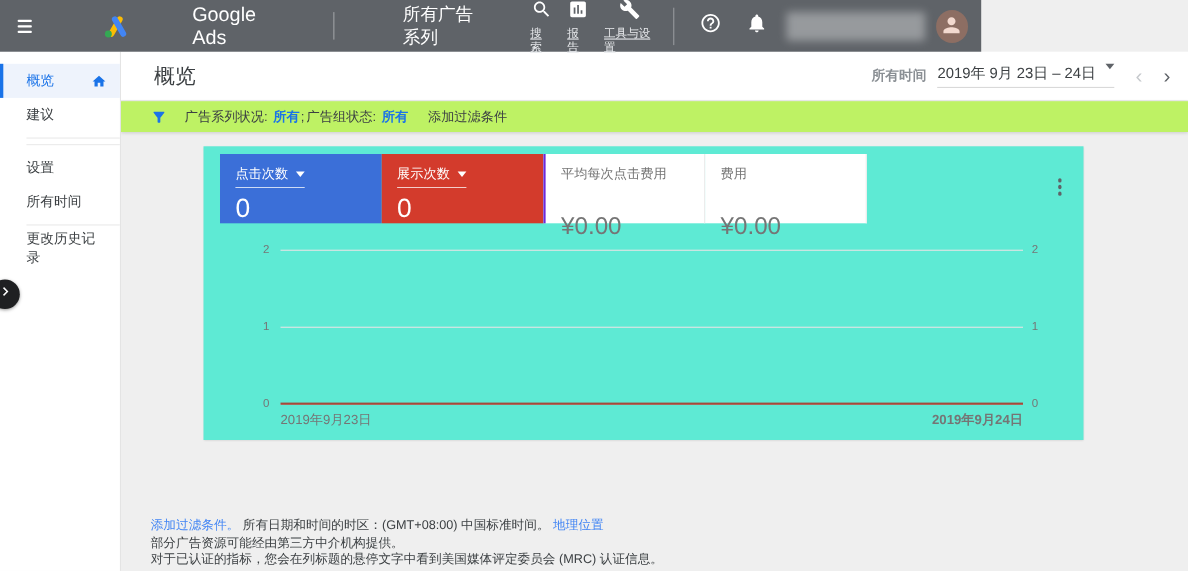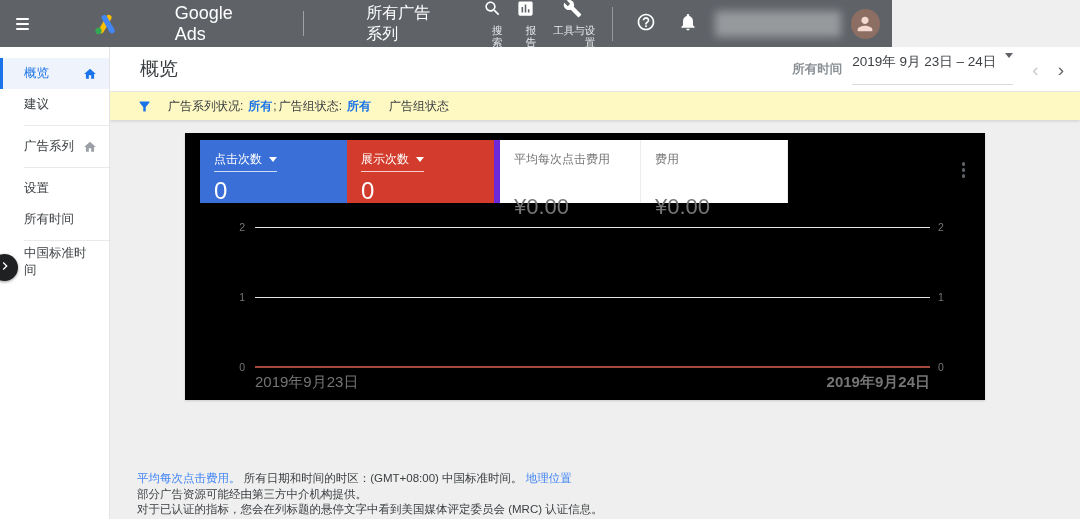--- a/index.html
+++ b/index.html
@@ -15,21 +15,21 @@
     background:#5f6368; display:flex; align-items:center; color:#fff; z-index:10;gap:48px; }
   .hamburger { margin-left:16px; width:18px; cursor:pointer; }
   .hamburger span { display:block; height:2px; background:#fff; margin:3px 0; border-radius:1px; }
   .logo { margin-left:15px; display:flex; align-items:center; }
   .brand { margin-left:9px; font-size:18px; color:#fff; }
   .tb-sep { width:1px; height:25px; background:rgba(255,255,255,.4); margin:0 14px 0 15px; }
   .section-title { font-size:16px; color:#fff; }
   .tb-right { margin-left:auto; display:flex; align-items:center; }
   .tb-action { display:flex; flex-direction:column; align-items:center;
     margin-right:13px; cursor:pointer; }
-  .tb-action .lbl { font-size:10.5px; color:#e8eaed; margin-top:2px; line-height:12px; text-align:right; }
+  .tb-action .lbl { font-size:10.5px; color:#e8eaed; margin-top:2px; line-height:12px; text-align:left;text-decoration:underline; }
   .tb-action.tools .lbl { width:46px; }
   .tb-vsep { width:1px; height:34px; background:rgba(255,255,255,.35); margin:0 12px 0 4px; }
   .tb-icon { margin:0 11px; cursor:pointer; display:flex; align-items:center; }
   .account-blur { width:128px; height:26px; margin:0 10px 0 6px; background:#a5a8ab;
     filter:blur(4px); opacity:.8; border-radius:2px; }
   .avatar { width:30px; height:30px; border-radius:50%; background:#8d6e63;
     margin-right:12px; display:flex; align-items:flex-end; justify-content:center;
     overflow:hidden; cursor:pointer; }
 
   
@@ -45,67 +45,67 @@
     border-radius:50%; background:#1f2022; box-shadow:0 1px 3px rgba(0,0,0,.4);
     display:flex; align-items:center; justify-content:center; cursor:pointer; }
 
   
   .page-header { position:absolute; left:110px; top:47px; width:970px; height:45px;
     background:#fff; border-bottom:1px solid #ececec; display:flex; align-items:center; }
   .ph-title { margin-left:30px; font-size:19px; color:#3c4043; }
   .ph-right { margin-left:auto; margin-right:16px; display:flex; align-items:center; }
   .scope-label { color:#8a8f94; font-size:12.5px; margin-right:10px;font-weight:bold; }
   .date-btn { display:flex; align-items:flex-start; color:#3c4043; font-size:13.5px;
-    border-bottom:1px solid #d9d9d9; padding-bottom:13px; cursor:pointer; }
+    border-bottom:1px solid #d9d9d9; padding-bottom:3px; cursor:pointer; }
   .caret-dark { width:0; height:0; border-left:4px solid transparent;
     border-right:4px solid transparent; border-top:5px solid #5f6368; margin-left:9px; }
   .nav-chev { font-size:19px; margin-left:19px; cursor:pointer; line-height:1; }
   .nav-chev.prev { color:#c6c9cd; }
   .nav-chev.next { color:#5f6368; }
 
   
   .filter-bar { position:absolute; left:110px; top:92px; width:970px; height:28px;
-    background:#fef9c3; display:flex; align-items:center; font-size:12px;
+    background:#bef264; display:flex; align-items:center; font-size:12px;
     box-shadow:0 1px 3px rgba(0,0,0,.14); z-index:4; }
   .funnel { margin-left:27px; display:flex; }
   .f-label { color:#3c4043; margin-left:16px; }
   .f-label.l2 { margin-left:2px; }
   .f-value { color:#1a73e8; font-weight:bold; margin:0 1px 0 5px; cursor:pointer; }
   .f-sep { color:#3c4043; }
   .add-filter { color:#3c4043; margin-left:17px; cursor:pointer; }
 
   
   .content { position:absolute; left:110px; top:120px; width:970px; height:399px; background:#efefef; }
   .panel { position:absolute; left:75px; top:13px; width:800px; height:267px;
-    background:#000000; box-shadow:0 1px 2px rgba(0,0,0,.15); }
+    background:#5eead4; box-shadow:0 1px 2px rgba(0,0,0,.15); }
 
   .tiles { position:absolute; left:15px; top:7px; display:flex; }
   .tile { width:147px; height:63px; padding:9px 10px 0 14px; cursor:pointer; }
   .tile.blue { background:#3b6fd8; color:#fff; }
   .tile.red  { background:#d33b2c; color:#fff; }
   .tile.white { background:#fff; border-right:1px solid #ececec; }
-  .tile.white.first { border-left:6px solid #6d28d9; }
+  .tile.white.first { border-left:2px solid #6d28d9; }
   .tile-label-row { display:inline-flex; align-items:center; font-size:12px;
     border-bottom:1px solid rgba(255,255,255,.75); padding-bottom:3px; }
   .tile.white .tile-label-row { border-bottom:none; color:#757575; padding-bottom:0; }
   .caret-white { width:0; height:0; border-left:4px solid transparent;
     border-right:4px solid transparent; border-top:5px solid #fff; margin-left:7px; }
   .tile-value { font-size:24px; margin-top:5px; }
   .tile.white .tile-value { color:#757575; font-size:22px; margin-top:26px; }
 
   .dots { position:absolute; right:17px; top:26px; display:flex; flex-direction:column;
     gap:2.5px; cursor:pointer; padding:3px; }
   .dots i { width:3.5px; height:3.5px; border-radius:50%; background:#5f6368; }
 
   .gridline { position:absolute; left:70px; width:675px; height:1px; background:#e4e4e4; }
   .dataline { position:absolute; left:70px; width:675px; height:2px; background:#a34a3a; }
   .ytick { position:absolute; width:26px; font-size:10.5px; color:#757575; }
   .ytick.left { left:34px; text-align:right; }
   .ytick.right { left:753px; text-align:left; }
-  .xlabel { position:absolute; top:240px; font-size:15px; color:#757575; }
+  .xlabel { position:absolute; top:240px; font-size:12px; color:#757575; }
   .xlabel.left { left:70px; }
   .xlabel.right { left:560px; width:185px; text-align:right;font-weight:bold; }
 
   .footer { position:absolute; left:27px; top:351px; width:910px; font-size:11.5px;
     color:#3c4043; line-height:15.5px; }
   .flink { color:#4285f4; cursor:pointer; text-decoration:none; }
 </style>
 </head>
 <body>
 
@@ -183,38 +183,30 @@
     <span class="home">
       <svg width="14" height="14" viewBox="0 0 24 24" fill="#1a73e8">
           <path d="M10 20v-6h4v6h5v-8h3L12 3 2 12h3v8z"></path>
         </svg>
     </span>
   </div>
   <div class="side-item">
     <span>建议</span>
   </div>
   <div class="side-divider"></div>
-  <div class="side-item">
-    <span>广告系列</span>
-    <span class="home">
-      <svg width="14" height="14" viewBox="0 0 24 24" fill="#9aa0a6">
-          <path d="M10 20v-6h4v6h5v-8h3L12 3 2 12h3v8z"></path>
-        </svg>
-    </span>
-  </div>
   <div class="side-divider"></div>
   <div class="side-item">
     <span>设置</span>
   </div>
   <div class="side-item">
     <span>所有时间</span>
   </div>
   <div class="side-divider"></div>
   <div class="side-item">
-    <span>中国标准时间</span>
+    <span>更改历史记录</span>
   </div>
   <div class="expand-btn">
     <span>
       <svg width="16" height="16" viewBox="0 0 24 24" fill="#fff">
           <path d="M10 6 8.59 7.41 13.17 12l-4.58 4.59L10 18l6-6z"></path>
         </svg>
     </span>
   </div>
 </div>
 
@@ -235,21 +227,21 @@
   <span class="funnel">
     <svg width="15" height="15" viewBox="0 0 24 24" fill="#1a73e8">
         <path d="M4.25 5.61C6.27 8.2 10 13 10 13v6c0 .55.45 1 1 1h2c.55 0 1-.45 1-1v-6s3.72-4.8 5.74-7.39C20.25 4.95 19.78 4 18.95 4H5.04c-.83 0-1.3.95-.79 1.61z"></path>
       </svg>
   </span>
   <span class="f-label">广告系列状况:</span>
   <span class="f-value">所有</span>
   <span class="f-sep">;</span>
   <span class="f-label l2">广告组状态:</span>
   <span class="f-value">所有</span>
-  <span class="add-filter">广告组状态</span>
+  <span class="add-filter">添加过滤条件</span>
 </div>
 
 <div class="content">
   <div class="panel">
 
     <div class="tiles">
       <div class="tile blue">
         <span class="tile-label-row">
           <span>点击次数</span>
           <span class="caret-white"></span>
@@ -294,20 +286,20 @@
     <div class="ytick right" style="top:88px">2</div>
     <div class="ytick right" style="top:158px">1</div>
     <div class="ytick right" style="top:228px">0</div>
 
     <div class="xlabel left">2019年9月23日</div>
     <div class="xlabel right">2019年9月24日</div>
   </div>
 
   <div class="footer">
     <div>
-      <span class="flink">平均每次点击费用。</span>
+      <span class="flink">添加过滤条件。</span>
       <span>所有日期和时间的时区：(GMT+08:00) 中国标准时间。</span>
       <span class="flink">地理位置</span>
     </div>
     <div>部分广告资源可能经由第三方中介机构提供。</div>
     <div>对于已认证的指标，您会在列标题的悬停文字中看到美国媒体评定委员会 (MRC) 认证信息。</div>
   </div>
 </div>
 
 </body></html>

